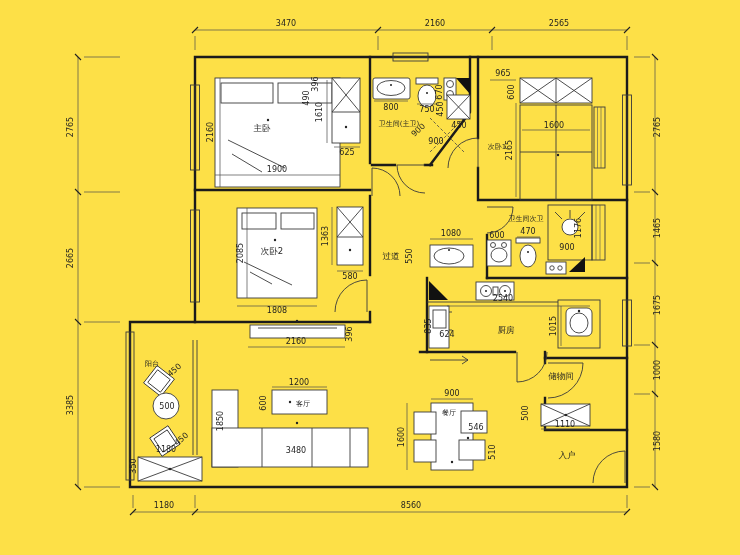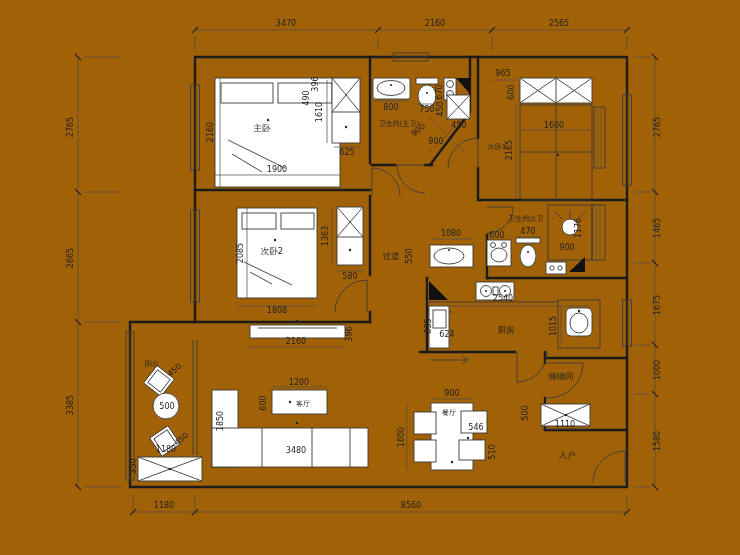--- a/index.html
+++ b/index.html
@@ -1,16 +1,16 @@
 <!DOCTYPE html>
 <html><head>
 <meta charset="utf-8">
 <style>
   html,body{margin:0;padding:0;background:#fff;font-family:"DejaVu Sans",sans-serif;}
-  .stage{position:relative;width:740px;height:555px;background:#a16207;overflow:hidden;}
+  .stage{position:relative;width:740px;height:555px;background:#fde047;overflow:hidden;}
   svg{display:block;}
   .wall{stroke:#1b1b1b;stroke-width:2.4;fill:none;stroke-linecap:square;}
   .thin{stroke:#3a3a3a;stroke-width:0.9;fill:none;}
   .fix{stroke:#3a3a3a;stroke-width:0.9;fill:#ffffff;}
   .hair{stroke:#555;stroke-width:0.6;fill:none;}
   .dim{stroke:#4a4a4a;stroke-width:0.7;fill:none;}
   .tick{stroke:#222;stroke-width:1.1;fill:none;}
   .dimtxt{font-size:8px;fill:#1f1f1f;text-anchor:middle;font-family:"DejaVu Sans",sans-serif;}
   .roomtxt{font-size:8.5px;fill:#1f1f1f;text-anchor:middle;font-family:"DejaVu Sans",sans-serif;}
   .small{font-size:7px;}

